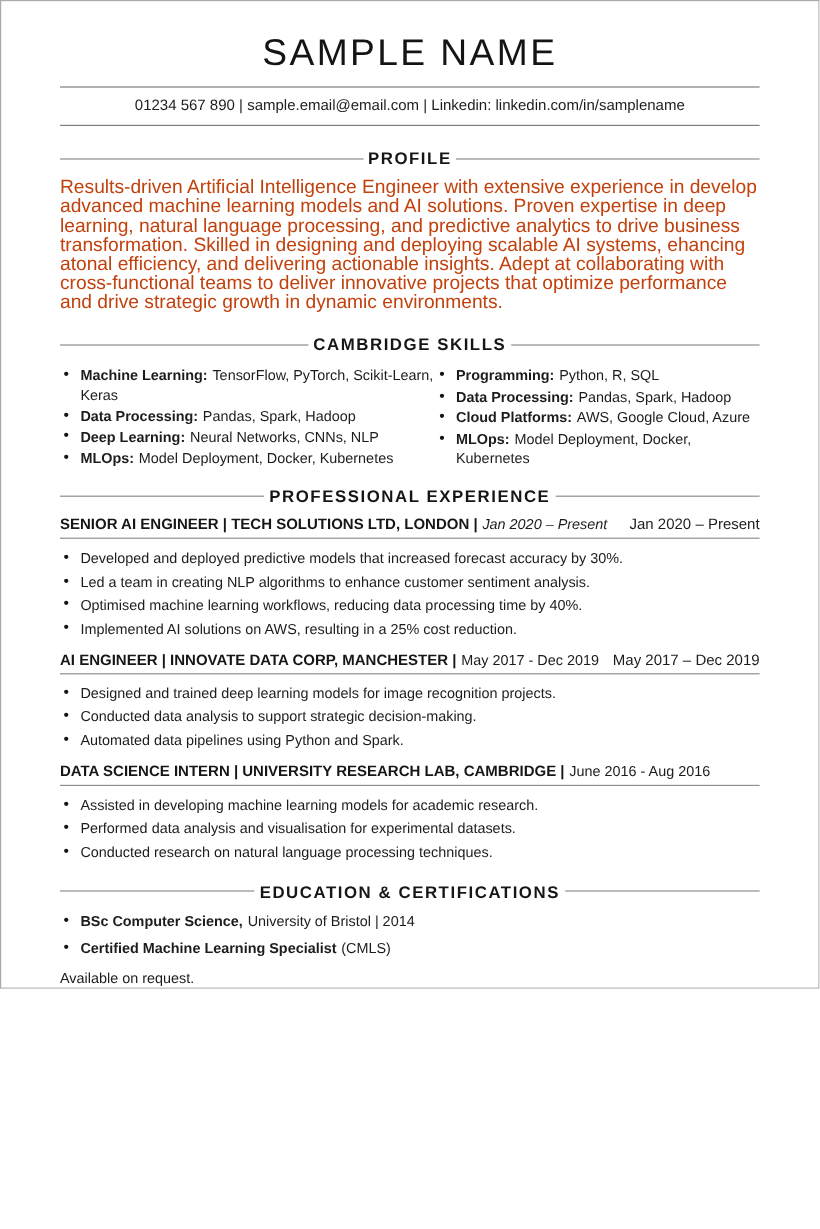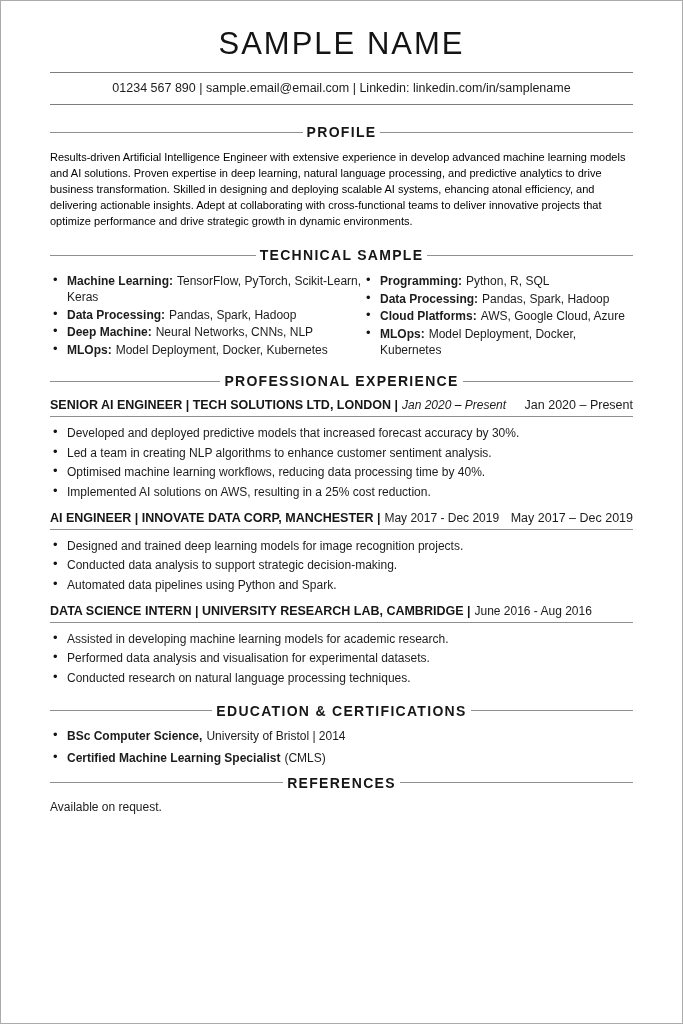--- a/index.html
+++ b/index.html
@@ -1,17 +1,17 @@
 <!DOCTYPE html>
 <html><head>
 <meta charset="utf-8">
 <style>
   html,body { margin:0; padding:0; background:#ffffff; }
   .page {
-    width:683px; height:1024px; box-sizing:border-box;
+    width:683px; height:824px; box-sizing:border-box;
     border:1px solid #ababab; background:#ffffff;
     padding:26px 49px 0 49px;
     font-family:"Liberation Sans","DejaVu Sans",sans-serif;
     color:#1c1c1c; overflow:hidden;
   }
   h1.name {
     margin:0 0 11px 0; text-align:center;
     font-size:31px; font-weight:400; letter-spacing:2px; color:#141414;
     line-height:1.1;
   }
@@ -25,21 +25,21 @@
   .sec-edu       { margin-top:17px; }
   .sec-refs      { margin-top:9px;  }
 
   .sec-head { display:flex; align-items:center; gap:4px; }
   .sec-head .hline { flex:1 1 auto; height:1px; background:#8f8f8f; }
   .sec-head h2 {
     margin:0; font-size:14px; font-weight:700; letter-spacing:1.3px;
     color:#161616; white-space:nowrap;
   }
 
-  .profile-text { margin:9px 0 0 0; font-size:11px; line-height:16px; color:#000000; }
+  .profile-text { margin:9px 0 0 0; font-size:16px; line-height:16px; color:#c2410c; }
 
   .skills-cols { display:flex; margin-top:10px; }
   .skills-col-left  { width:313px; flex:none; }
   .skills-col-right { flex:1 1 auto; }
 
   ul.blist { margin:0; padding:0; list-style:none; }
   ul.blist li { position:relative; padding-left:17px; font-size:12px; line-height:16px; }
   ul.blist li::before { content:"•"; position:absolute; left:3px; top:-1px; font-size:13px; color:#141414; }
   .skills-cols li { margin-bottom:1.5px; }
 
@@ -79,28 +79,28 @@
       <span class="hline"></span>
       <h2>PROFILE</h2>
       <span class="hline"></span>
     </div>
     <p class="profile-text">Results-driven Artificial Intelligence Engineer with extensive experience in develop advanced machine learning models and AI solutions. Proven expertise in deep learning, natural language processing, and predictive analytics to drive business transformation. Skilled in designing and deploying scalable AI systems, ehancing atonal efficiency, and delivering actionable insights. Adept at collaborating with cross-functional teams to deliver innovative projects that optimize performance and drive strategic growth in dynamic environments.</p>
   </div>
 
   <div class="section sec-skills">
     <div class="sec-head">
       <span class="hline"></span>
-      <h2>TECHNICAL SAMPLE</h2>
+      <h2>CAMBRIDGE SKILLS</h2>
       <span class="hline"></span>
     </div>
     <div class="skills-cols">
       <ul class="blist skills-col-left">
         <li><span class="bold-label">Machine Learning:</span><span class="rest-text">TensorFlow, PyTorch, Scikit-Learn, Keras</span></li>
         <li><span class="bold-label">Data Processing:</span><span class="rest-text">Pandas, Spark, Hadoop</span></li>
-        <li><span class="bold-label">Deep Machine:</span><span class="rest-text">Neural Networks, CNNs, NLP</span></li>
+        <li><span class="bold-label">Deep Learning:</span><span class="rest-text">Neural Networks, CNNs, NLP</span></li>
         <li><span class="bold-label">MLOps:</span><span class="rest-text">Model Deployment, Docker, Kubernetes</span></li>
       </ul>
       <ul class="blist skills-col-right">
         <li><span class="bold-label">Programming:</span><span class="rest-text">Python, R, SQL</span></li>
         <li><span class="bold-label">Data Processing:</span><span class="rest-text">Pandas, Spark, Hadoop</span></li>
         <li><span class="bold-label">Cloud Platforms:</span><span class="rest-text">AWS, Google Cloud, Azure</span></li>
         <li><span class="bold-label">MLOps:</span><span class="rest-text">Model Deployment, Docker, Kubernetes</span></li>
       </ul>
     </div>
   </div>
@@ -162,21 +162,16 @@
       <h2>EDUCATION &amp; CERTIFICATIONS</h2>
       <span class="hline"></span>
     </div>
     <ul class="blist edu-list">
       <li><span class="bold-label">BSc Computer Science,</span><span class="rest-text">University of Bristol | 2014</span></li>
       <li><span class="bold-label">Certified Machine Learning Specialist</span><span class="rest-text">(CMLS)</span></li>
     </ul>
   </div>
 
   <div class="section sec-refs">
-    <div class="sec-head">
-      <span class="hline"></span>
-      <h2>REFERENCES</h2>
-      <span class="hline"></span>
-    </div>
     <p class="refs-text">Available on request.</p>
   </div>
 
 </div>
 
 </body></html>

